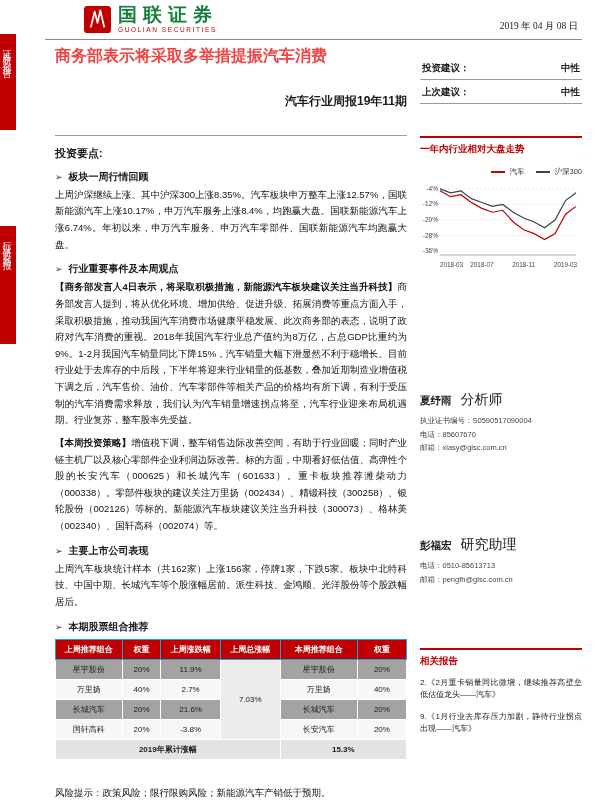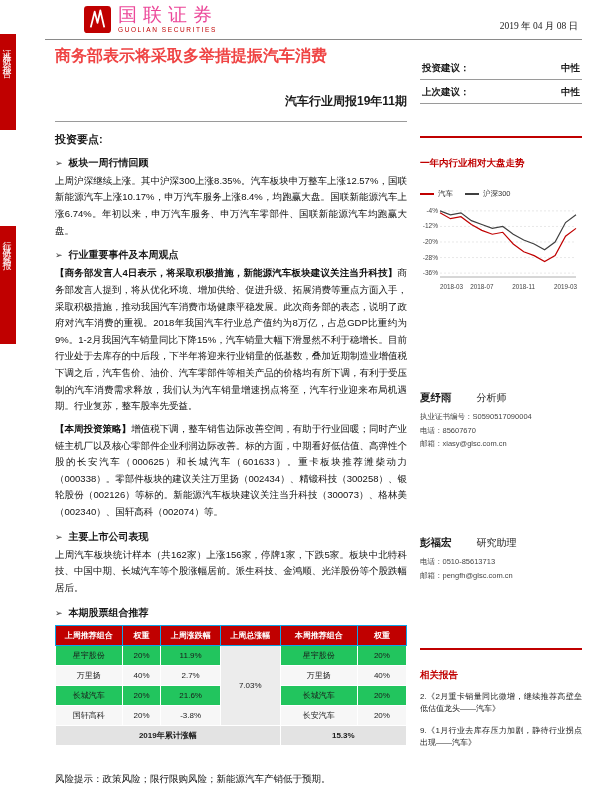--- a/index.html
+++ b/index.html
@@ -10,66 +10,66 @@
   .side-tab{position:absolute;left:0;width:16px;background:#c00000;color:#fff;
             writing-mode:vertical-rl;text-orientation:upright;font-size:9px;
             letter-spacing:4px;padding:8px 3px 8px 4px;box-sizing:border-box;}
   .tab1{top:34px;height:96px;}
   .tab2{top:226px;height:118px;}
 
   
   .brand{position:absolute;top:5px;left:84px;display:flex;gap:7px;align-items:center;}
   .logo{width:27px;height:27px;display:inline-block;}
   .brand-text{display:flex;flex-direction:column;line-height:1.1;}
-  .brand-name{color:#ec4899;font-size:19px;font-weight:normal;letter-spacing:6px;}
+  .brand-name{color:#15803d;font-size:19px;font-weight:bold;letter-spacing:6px;}
   .brand-sub{color:#c00000;font-size:6.5px;letter-spacing:1.6px;}
   .header-date{position:absolute;top:20px;right:22px;font-size:9.5px;
                font-family:"Liberation Serif",serif;color:#222;}
   .header-rule{position:absolute;top:39px;left:45px;right:18px;border-top:1px solid #8a8a8a;}
 
   
   .main-col{position:absolute;left:55px;top:46px;width:352px;}
   .title{margin:0;font-size:16px;font-weight:bold;color:#ef4444;line-height:1.3;}
   .subtitle{text-align:right;font-weight:bold;font-size:12px;margin-top:26px;
-            padding-bottom:11px;border-bottom:1px solid #9a9a9a;}
+            padding-bottom:25px;border-bottom:1px solid #9a9a9a;}
   .points-label{font-weight:bold;font-size:11px;margin:10px 0 4px;}
   .bullet{display:flex;gap:6px;font-weight:bold;font-size:10px;margin:9px 0 3px;align-items:baseline;}
   .arrow{font-size:9px;color:#333;}
   .para{font-size:9.5px;line-height:1.75;text-align:justify;margin:2px 0 6px;color:#111;}
   .lead{font-weight:bold;}
 
   
   .combo-table{width:100%;border-collapse:collapse;font-size:8px;margin-top:5px;table-layout:fixed;}
   .combo-table th{background:#c00000;color:#fff;font-weight:bold;padding:4px 2px;
                   border:1px solid #0ea5e9;}
-  .combo-table td{padding:4px 2px;text-align:center;border:1px solid #fff;background:#22c55e;}
+  .combo-table td{padding:4px 2px;text-align:center;border:1px solid #fff;background:#a3a3a3;}
   .combo-table tbody tr:nth-child(even) td{background:#f7f7f7;}
   .combo-table .total{vertical-align:middle;background:#ececec;}
   .combo-table .ytd-label,.combo-table .ytd-value{background:#e3e3e3;font-weight:bold;}
   .risk{font-size:9.5px;margin-top:27px;color:#111;}
 
   
   .right-col{position:absolute;left:420px;top:56px;width:162px;height:744px;}
   .advice{position:absolute;top:0;left:0;right:0;}
   .advice-row{display:flex;justify-content:space-between;font-size:9.5px;
               border-bottom:1px solid #9a9a9a;padding:6px 2px 4px;}
   .advice-row .label{font-weight:bold;}
   .advice-row .value{font-weight:bold;}
   .sec-title{color:#c00000;font-weight:bold;font-size:9.5px;border-top:2px solid #c00000;
-             padding-top:19px;}
+             padding-top:5px;}
   .perf{position:absolute;top:80px;left:0;right:0;}
-  .legend{display:flex;gap:12px;align-items:center;font-size:7.5px;margin:19px 0 2px;color:#333;}
+  .legend{display:flex;gap:12px;align-items:center;font-size:7.5px;margin:11px 0 2px;color:#333;justify-content:flex-end;}
   .legend-item{display:flex;align-items:center;gap:4px;}
   .swatch{display:inline-block;width:14px;height:2px;background:#999;}
   .analyst{position:absolute;left:0;right:0;}
   .a1{top:335px;}
   .a2{top:480px;}
   .analyst-name-row{font-size:10.5px;margin-bottom:5px;}
   .aname{font-weight:bold;}
-  .arole{font-size:10px;margin-left:22px;}
+  .arole{font-size:14px;margin-left:6px;}
   .contact{font-size:7.5px;color:#444;line-height:1.8;}
   .related{position:absolute;top:592px;left:0;right:0;}
   .report-item{font-size:8px;line-height:1.55;margin-top:9px;text-align:justify;color:#222;}
 </style>
 </head>
 <body>
 
 <div class="page">
 
   <div class="side-tab tab1">证券研究报告</div>

